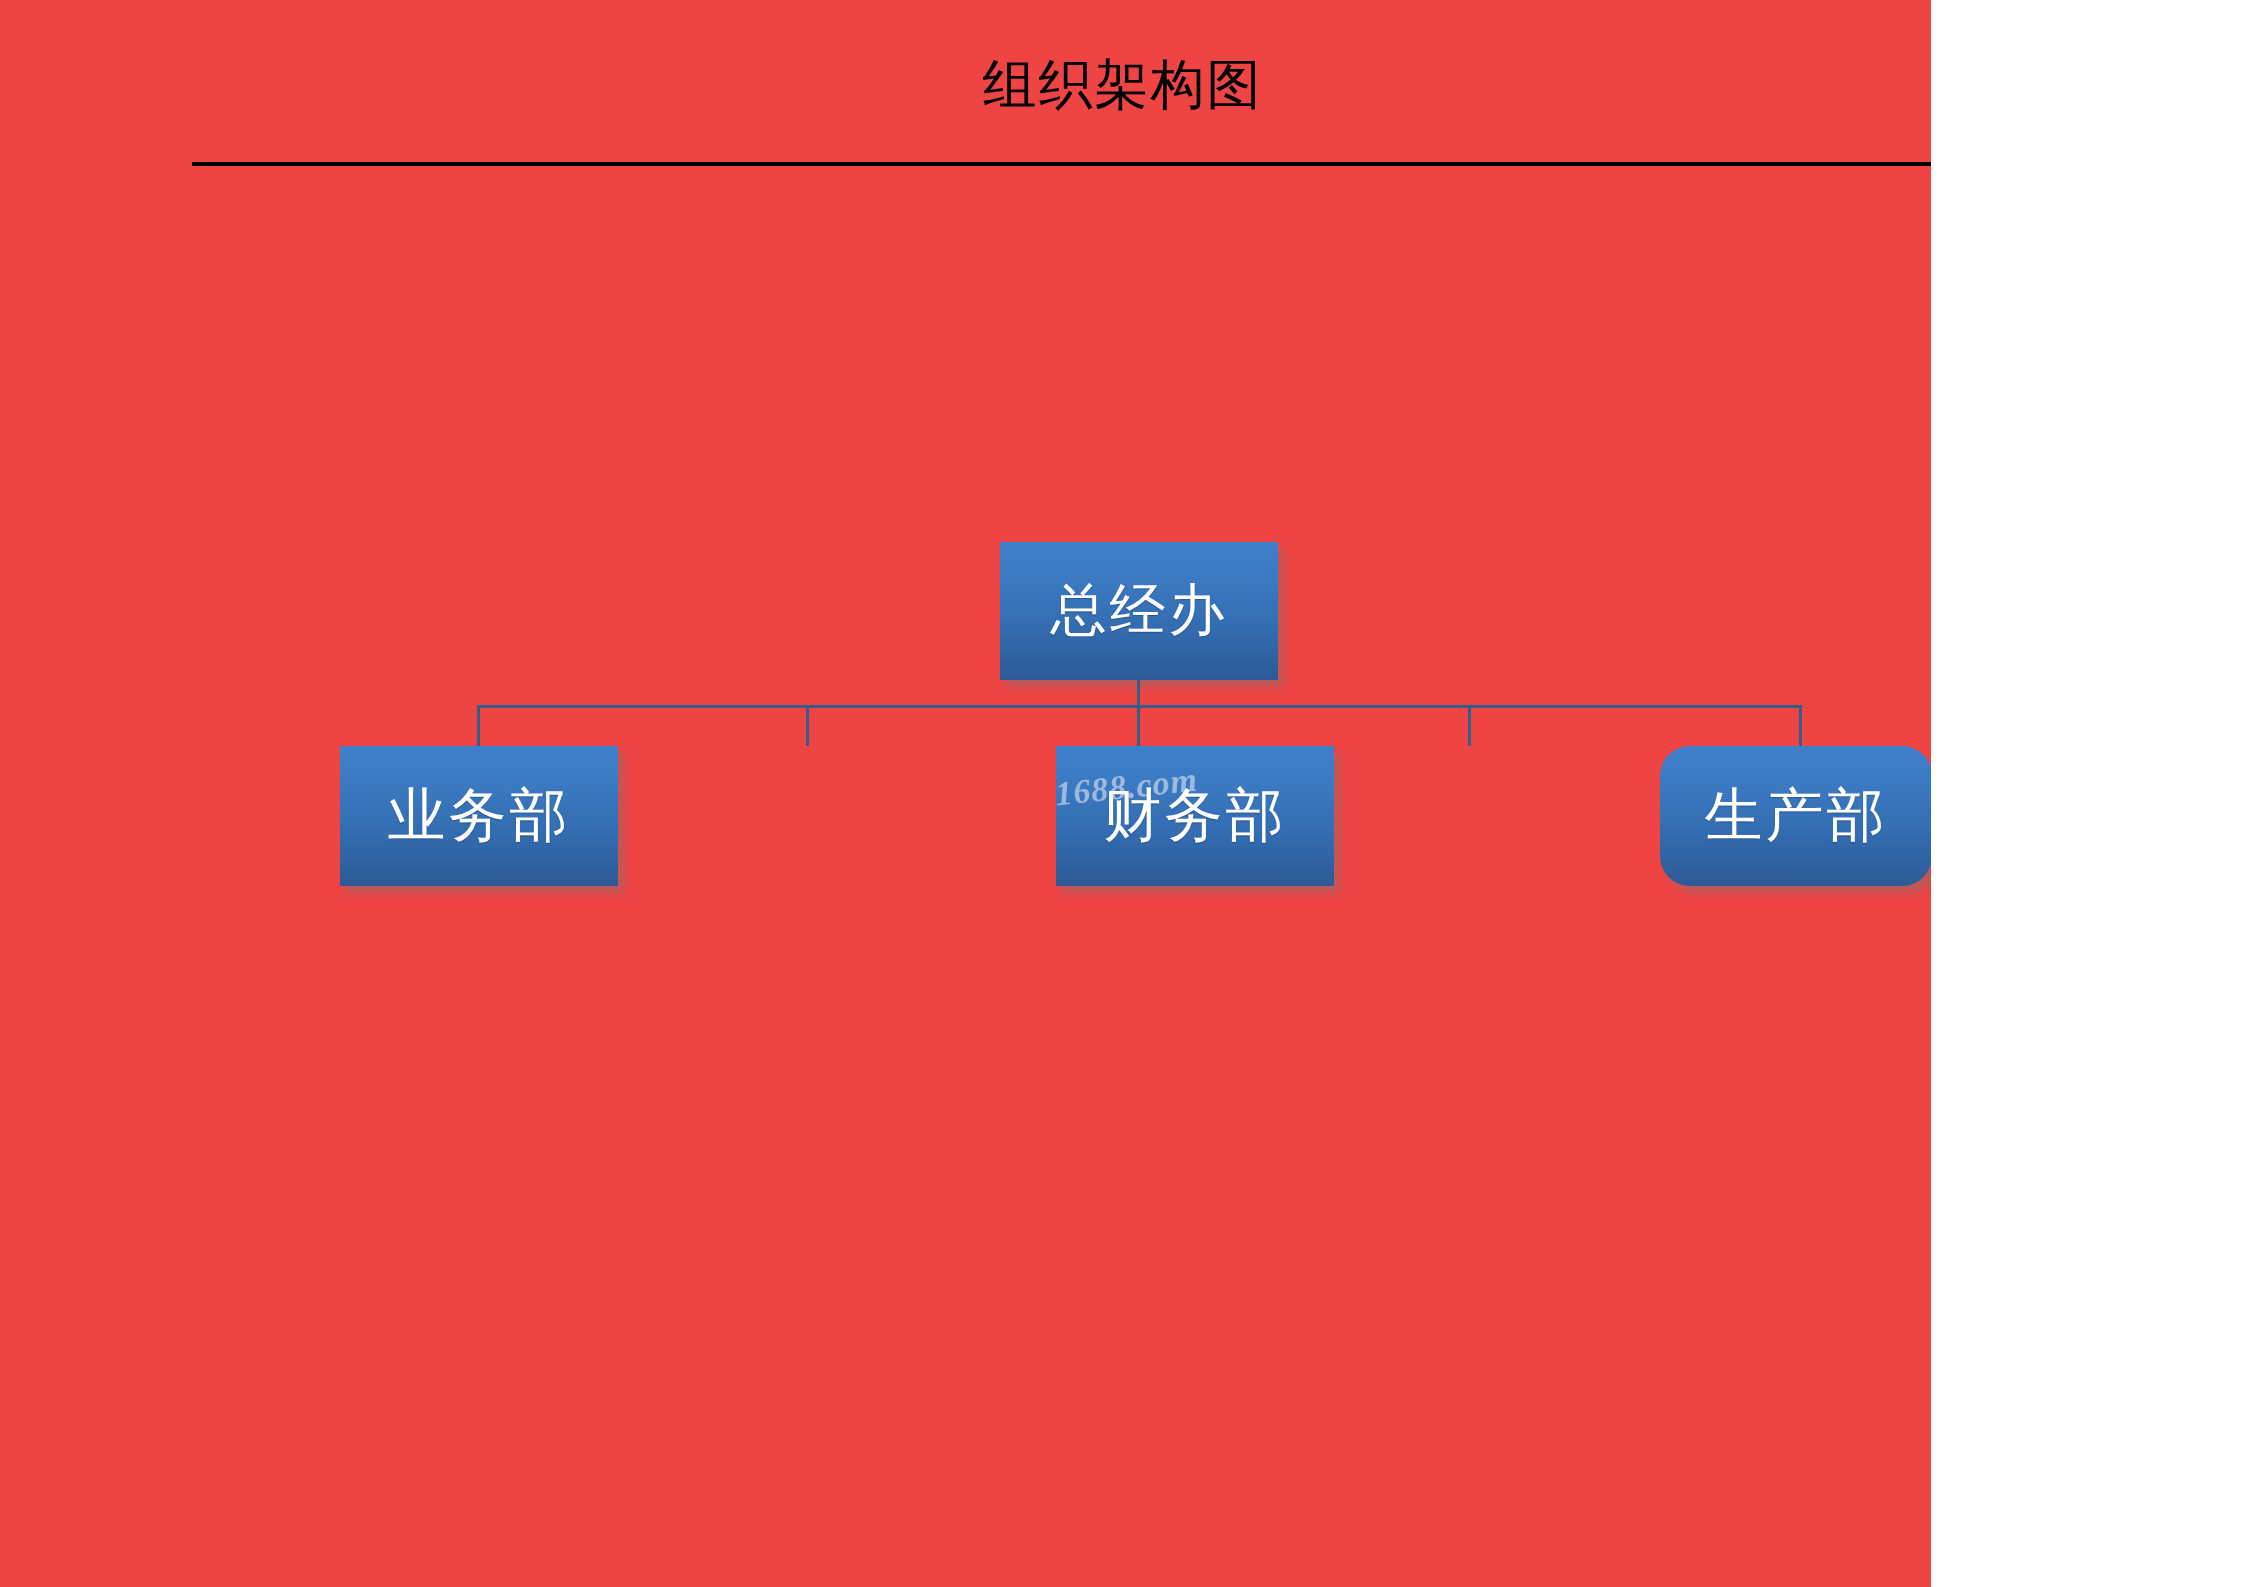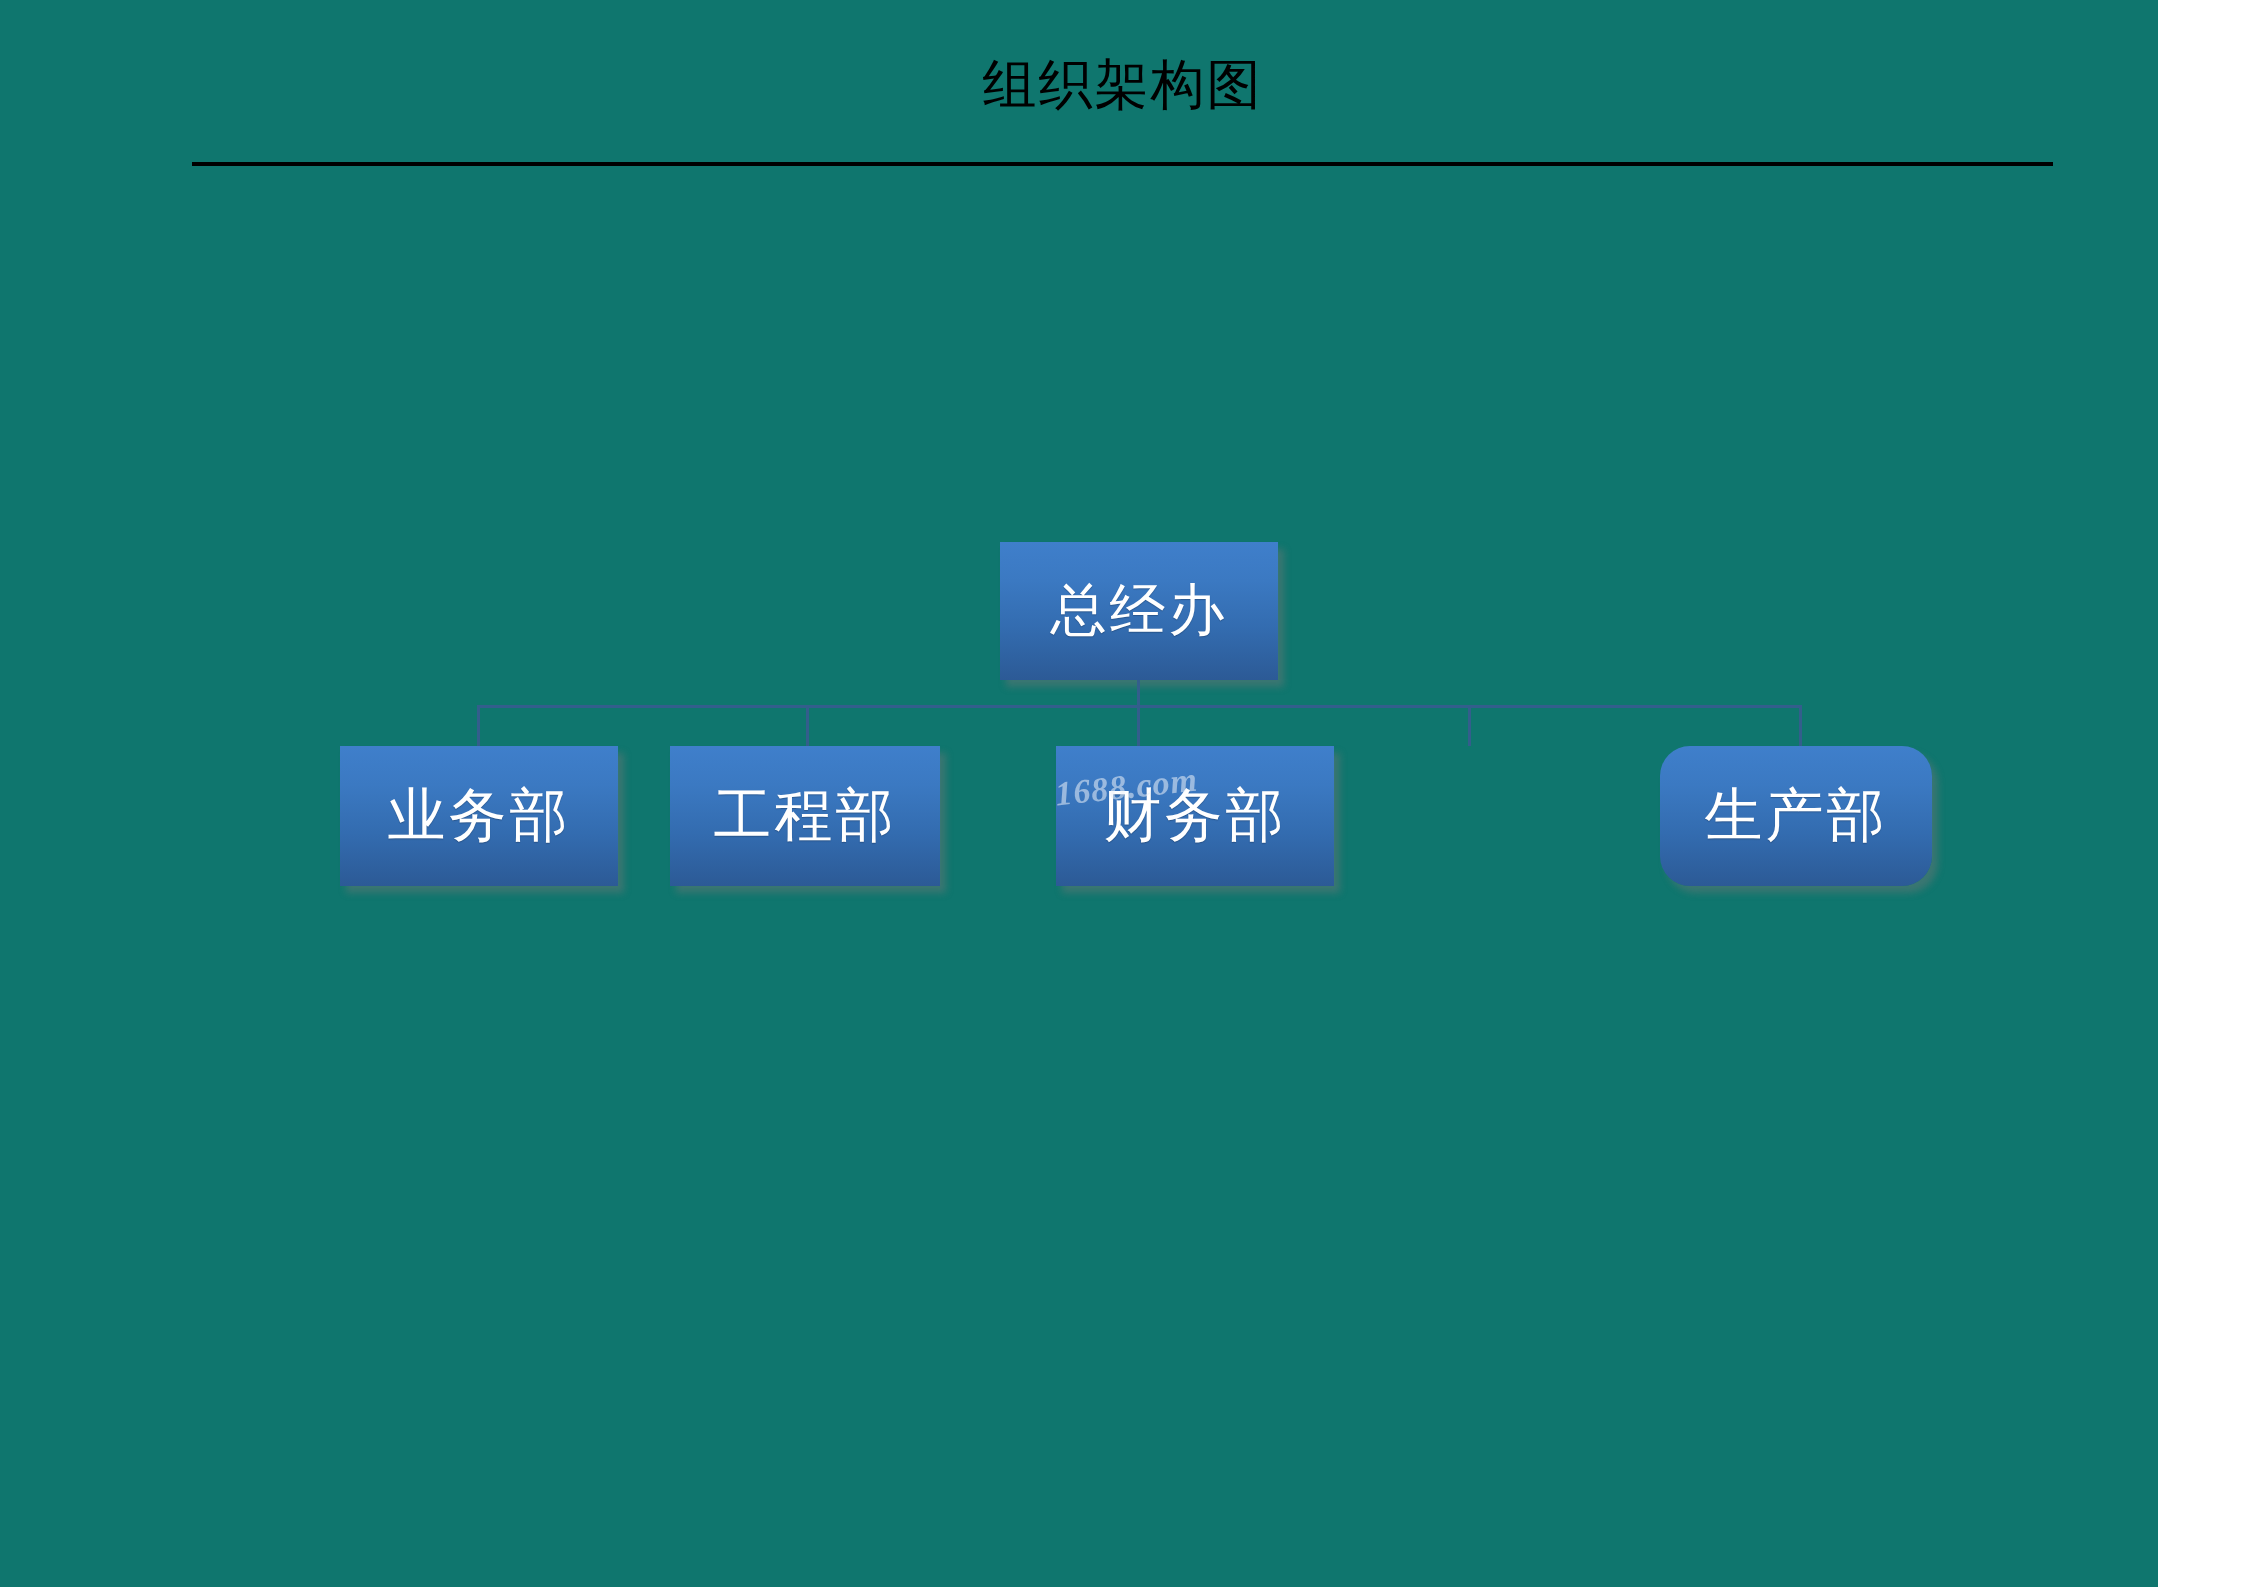--- a/index.html
+++ b/index.html
@@ -5,23 +5,23 @@
   html, body {
     margin: 0;
     padding: 0;
     background: #ffffff;
   }
   body {
     font-family: "Liberation Serif", "DejaVu Serif", serif;
   }
   #page {
     position: relative;
-    width: 2158px;
+    width: 1931px;
     height: 1587px;
-    background: #0f766e;
+    background: #ef4444;
     overflow: hidden;
   }
 
   
   #title {
     position: absolute;
     left: 0;
     top: 54px;
     width: 2245px;
     text-align: center;
@@ -121,23 +121,20 @@
     <div class="conn conn-v" style="left:1137px; top:705px; height:41px;"></div>
 
     <div class="conn conn-v" style="left:1468px; top:705px; height:41px;"></div>
 
     <div class="conn conn-v" style="left:1799px; top:705px; height:41px;"></div>
 
     <div class="node dept" style="left:340px; top:746px; width:278px; height:140px;">
       <span class="node-label">业务部</span>
     </div>
 
-    <div class="node dept" style="left:670px; top:746px; width:270px; height:140px;">
-      <span class="node-label">工程部</span>
-    </div>
 
     <div class="node dept" style="left:1056px; top:746px; width:278px; height:140px;">
       <span class="node-label">财务部</span>
     </div>
 
 
     <div class="node dept" style="left:1660px; top:746px; width:272px; height:140px;border-radius:30px;">
       <span class="node-label">生产部</span>
     </div>
 

